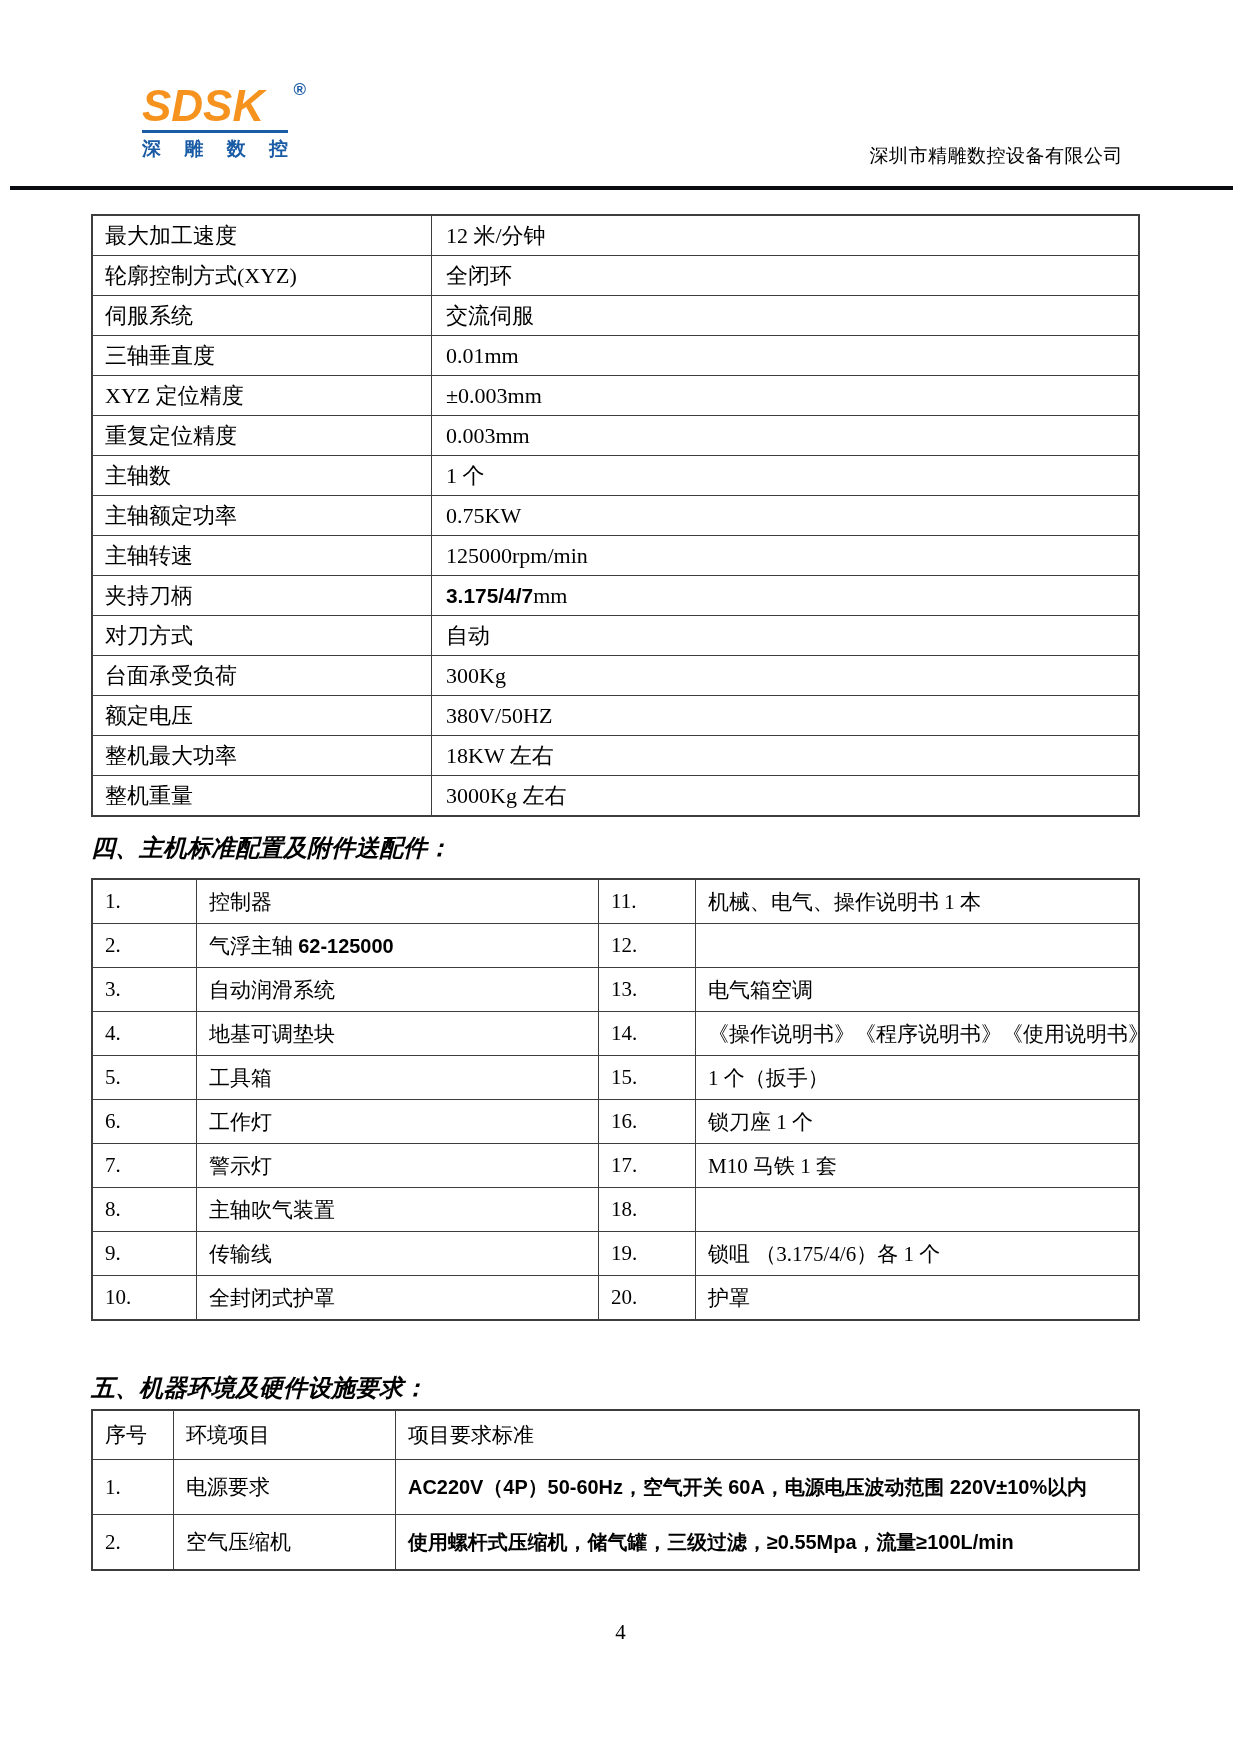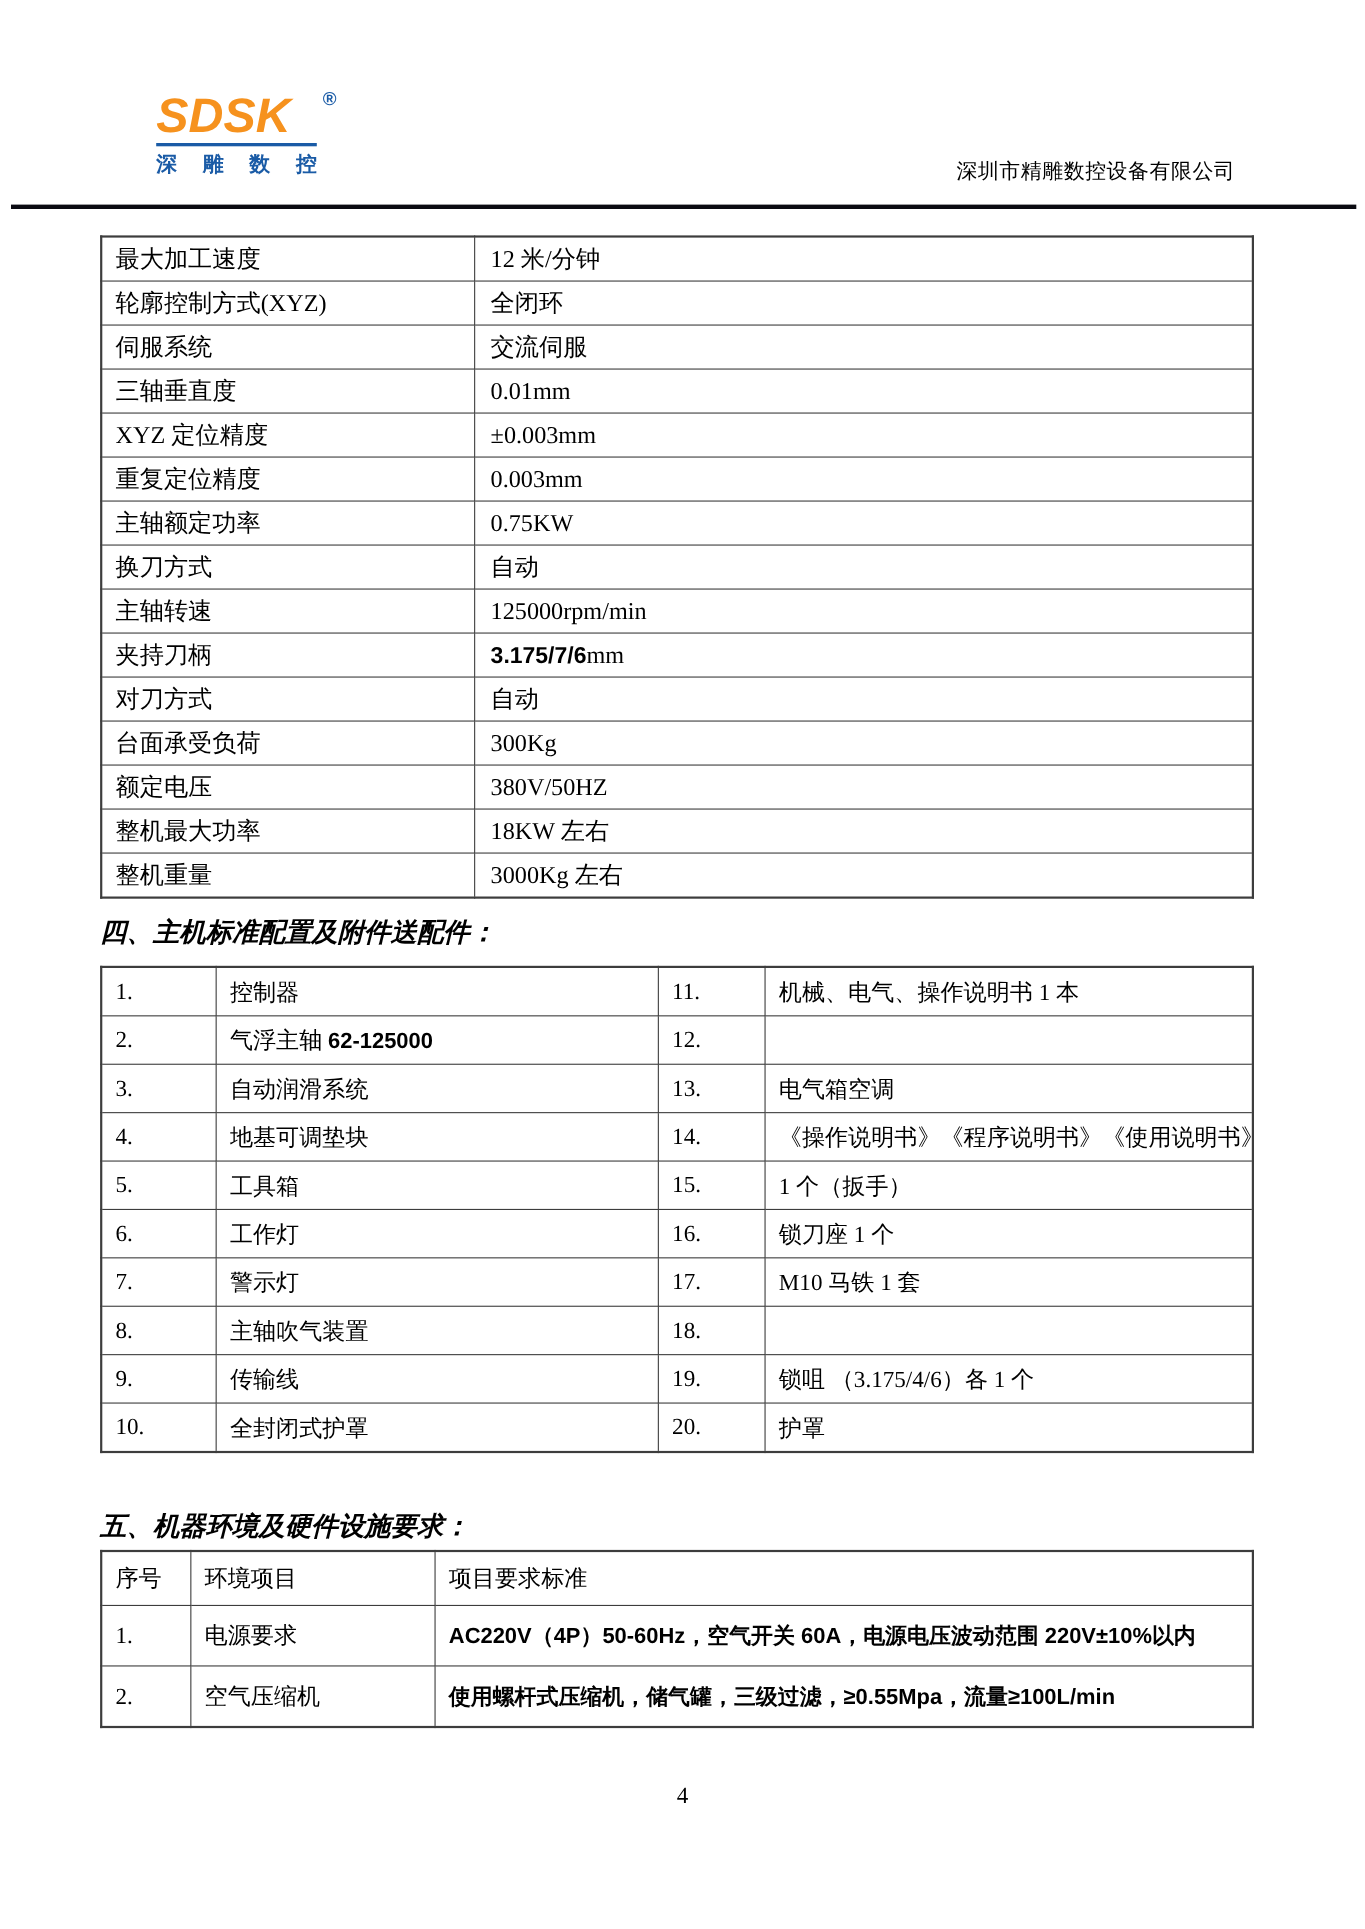--- a/index.html
+++ b/index.html
@@ -100,34 +100,34 @@
           </tr>
           <tr>
             <td class="c-lbl">XYZ 定位精度</td>
             <td class="c-val"><span>±0.003mm</span></td>
           </tr>
           <tr>
             <td class="c-lbl">重复定位精度</td>
             <td class="c-val"><span>0.003mm</span></td>
           </tr>
           <tr>
+            <td class="c-lbl">主轴数</td>
+            <td class="c-val"><span>1 个</span></td>
+          </tr>
+          <tr>
             <td class="c-lbl">主轴额定功率</td>
             <td class="c-val"><span>0.75KW</span></td>
           </tr>
           <tr>
-            <td class="c-lbl">换刀方式</td>
-            <td class="c-val"><span>自动</span></td>
-          </tr>
-          <tr>
             <td class="c-lbl">主轴转速</td>
             <td class="c-val"><span>125000rpm/min</span></td>
           </tr>
           <tr>
             <td class="c-lbl">夹持刀柄</td>
-            <td class="c-val"><span class="bs">3.175/7/6</span><span>mm</span></td>
+            <td class="c-val"><span class="bs">3.175/4/7</span><span>mm</span></td>
           </tr>
           <tr>
             <td class="c-lbl">对刀方式</td>
             <td class="c-val"><span>自动</span></td>
           </tr>
           <tr>
             <td class="c-lbl">台面承受负荷</td>
             <td class="c-val"><span>300Kg</span></td>
           </tr>
           <tr>

